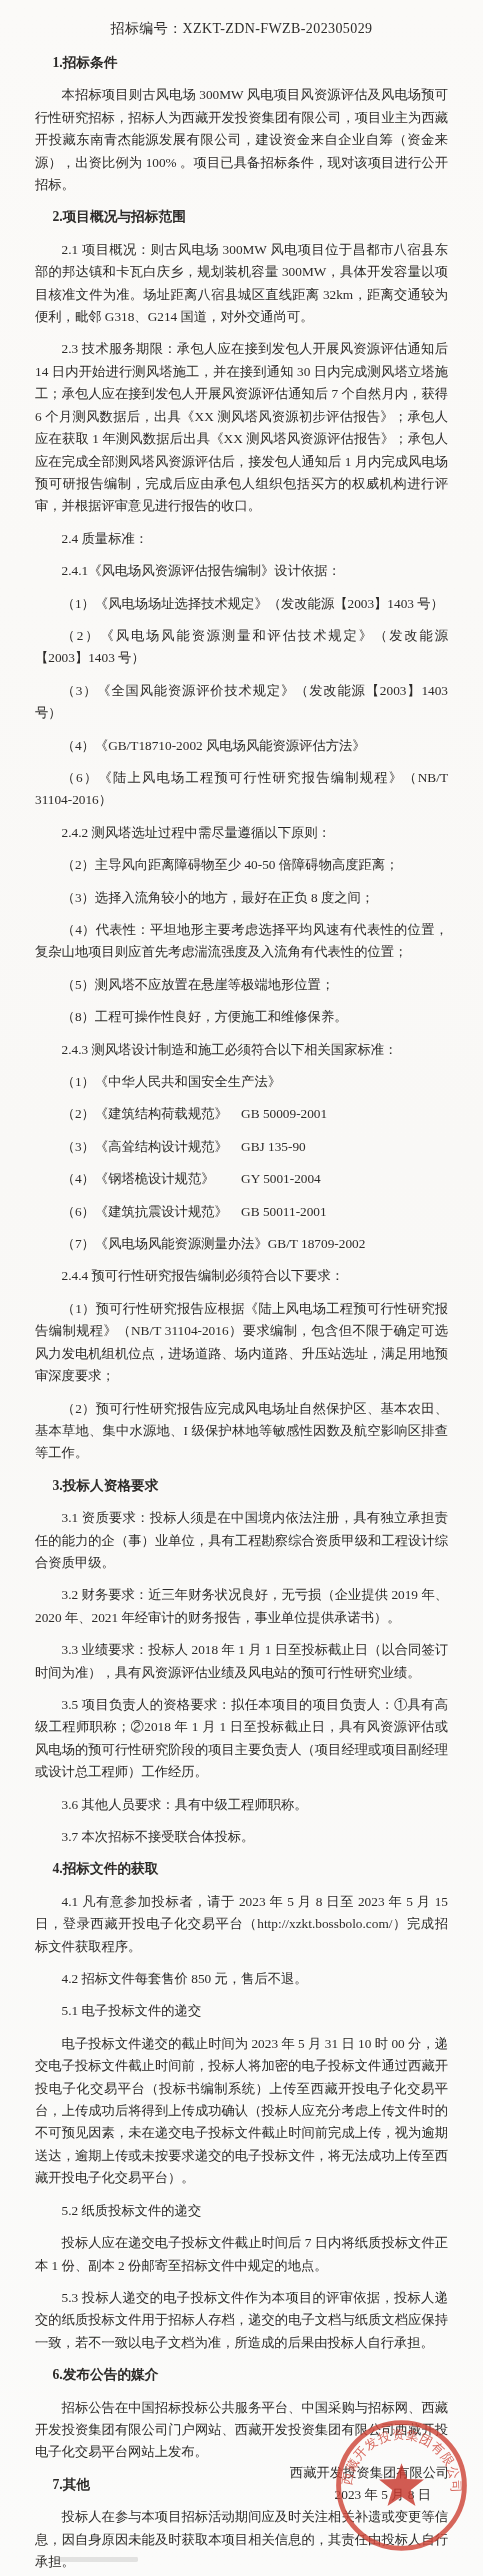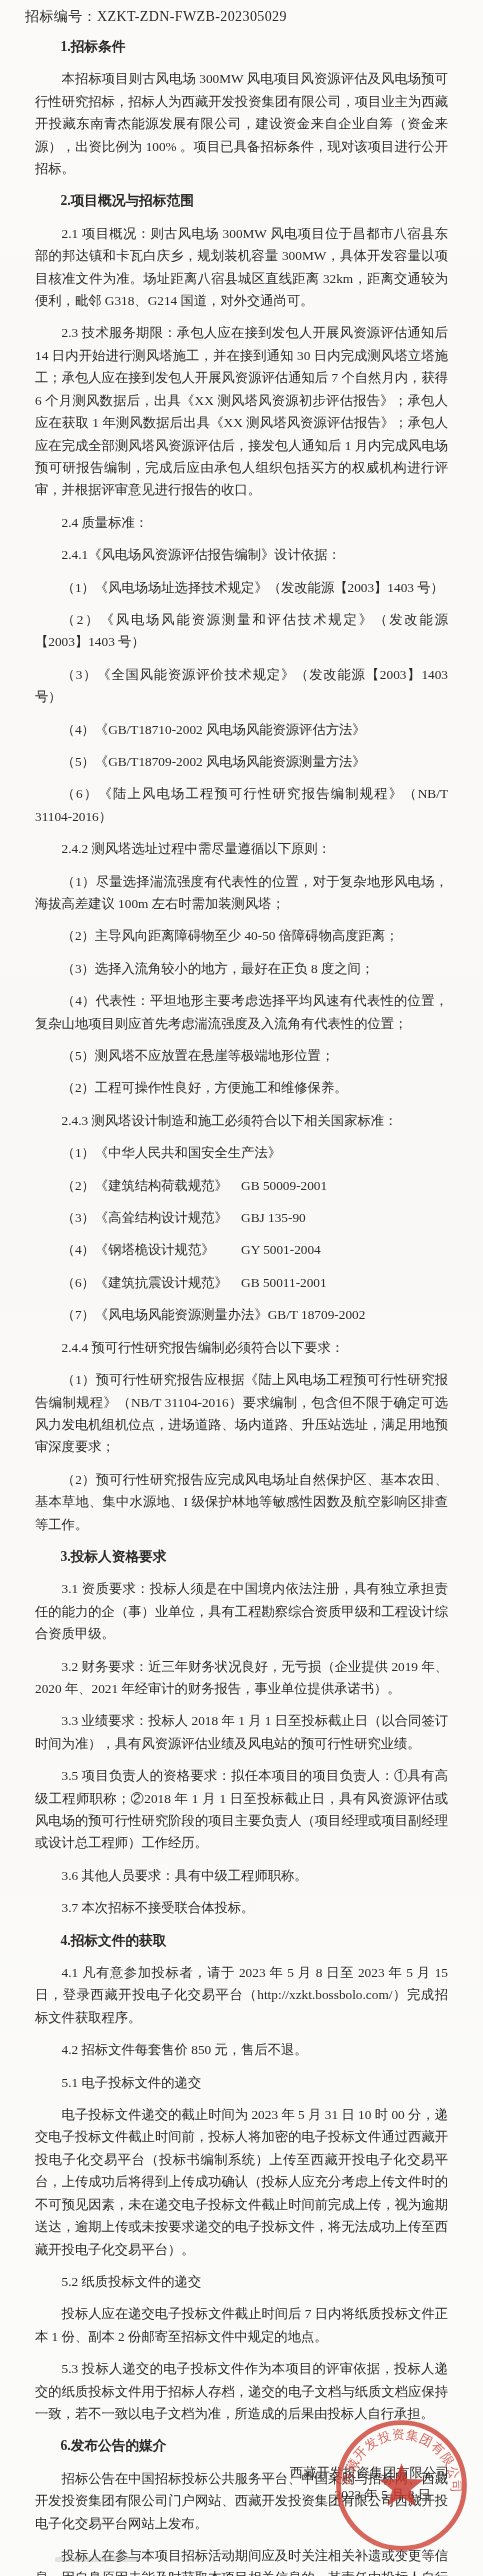--- a/index.html
+++ b/index.html
@@ -9,22 +9,22 @@
     margin:0 auto;
     box-sizing:border-box;
     padding:5.6px 25px 0 25px;
     background:linear-gradient(180deg,#fbfaf8 0%,#f9f8f6 45%,#fbfbfa 100%);
     color:#2d2b29;
     font-family:"Liberation Serif","DejaVu Serif",serif;
     font-size:13.3px;
     line-height:22.4px;
     overflow:hidden;
   }
-  .b-title{margin:0;text-align:left;font-size:14px;letter-spacing:0.4px;}
-  .b-heading{margin:8px;font-size:13.7px;font-weight:bold;text-indent:2em;line-height:22.4px;}
+  .b-title{margin:12px;text-align:center;font-size:14px;letter-spacing:0.4px;}
+  .b-heading{margin:0;font-size:13.7px;font-weight:bold;text-indent:2em;line-height:22.4px;}
   .b-para,.b-item,.b-contact{margin:10px;text-indent:2em;}
   .b-para,.b-item{text-align:justify;}
   .sig{position:absolute;top:2462px;right:28px;text-align:right;}
   .sig-company{padding-right:5.6px;}
   .sig-date{padding-right:24px;}
   .stamp{position:absolute;left:333px;top:2417px;width:137px;height:137px;pointer-events:none;}
   .stamp svg{width:100%;height:100%;}
   .artifact{
     position:absolute;left:55px;top:2557px;width:83px;height:4.9px;
     background:#8d8d8d;opacity:.22;filter:blur(0.7px);border-radius:1.4px;
@@ -41,29 +41,27 @@
       <p class="b-para">本招标项目则古风电场 300MW 风电项目风资源评估及风电场预可行性研究招标，招标人为西藏开发投资集团有限公司，项目业主为西藏开投藏东南青杰能源发展有限公司，建设资金来自企业自筹（资金来源），出资比例为 100% 。项目已具备招标条件，现对该项目进行公开招标。</p>
       <h2 class="b-heading">2.项目概况与招标范围</h2>
       <p class="b-para">2.1 项目概况：则古风电场 300MW 风电项目位于昌都市八宿县东部的邦达镇和卡瓦白庆乡，规划装机容量 300MW，具体开发容量以项目核准文件为准。场址距离八宿县城区直线距离 32km，距离交通较为便利，毗邻 G318、G214 国道，对外交通尚可。</p>
       <p class="b-para">2.3 技术服务期限：承包人应在接到发包人开展风资源评估通知后 14 日内开始进行测风塔施工，并在接到通知 30 日内完成测风塔立塔施工；承包人应在接到发包人开展风资源评估通知后 7 个自然月内，获得 6 个月测风数据后，出具《XX 测风塔风资源初步评估报告》；承包人应在获取 1 年测风数据后出具《XX 测风塔风资源评估报告》；承包人应在完成全部测风塔风资源评估后，接发包人通知后 1 月内完成风电场预可研报告编制，完成后应由承包人组织包括买方的权威机构进行评审，并根据评审意见进行报告的收口。</p>
       <p class="b-para">2.4 质量标准：</p>
       <p class="b-para">2.4.1《风电场风资源评估报告编制》设计依据：</p>
       <p class="b-item">（1）《风电场场址选择技术规定》（发改能源【2003】1403 号）</p>
       <p class="b-item">（2）《风电场风能资源测量和评估技术规定》（发改能源【2003】1403 号）</p>
       <p class="b-item">（3）《全国风能资源评价技术规定》（发改能源【2003】1403 号）</p>
       <p class="b-item">（4）《GB/T18710-2002 风电场风能资源评估方法》</p>
-      <p class="b-item">（5）《GB/T18709-2002 风电场风能资源测量方法》</p>
       <p class="b-item">（6）《陆上风电场工程预可行性研究报告编制规程》（NB/T 31104-2016）</p>
       <p class="b-para">2.4.2 测风塔选址过程中需尽量遵循以下原则：</p>
-      <p class="b-item">（1）尽量选择湍流强度有代表性的位置，对于复杂地形风电场，海拔高差建议 100m 左右时需加装测风塔；</p>
       <p class="b-item">（2）主导风向距离障碍物至少 40-50 倍障碍物高度距离；</p>
       <p class="b-item">（3）选择入流角较小的地方，最好在正负 8 度之间；</p>
       <p class="b-item">（4）代表性：平坦地形主要考虑选择平均风速有代表性的位置，复杂山地项目则应首先考虑湍流强度及入流角有代表性的位置；</p>
       <p class="b-item">（5）测风塔不应放置在悬崖等极端地形位置；</p>
-      <p class="b-item">（2）工程可操作性良好，方便施工和维修保养。</p>
+      <p class="b-item">（8）工程可操作性良好，方便施工和维修保养。</p>
       <p class="b-para">2.4.3 测风塔设计制造和施工必须符合以下相关国家标准：</p>
       <p class="b-item">（1）《中华人民共和国安全生产法》</p>
       <p class="b-item">（2）《建筑结构荷载规范》　GB 50009-2001</p>
       <p class="b-item">（3）《高耸结构设计规范》　GBJ 135-90</p>
       <p class="b-item">（4）《钢塔桅设计规范》　　GY 5001-2004</p>
       <p class="b-item">（6）《建筑抗震设计规范》　GB 50011-2001</p>
       <p class="b-item">（7）《风电场风能资源测量办法》GB/T 18709-2002</p>
       <p class="b-para">2.4.4 预可行性研究报告编制必须符合以下要求：</p>
       <p class="b-item">（1）预可行性研究报告应根据《陆上风电场工程预可行性研究报告编制规程》（NB/T 31104-2016）要求编制，包含但不限于确定可选风力发电机组机位点，进场道路、场内道路、升压站选址，满足用地预审深度要求；</p>
       <p class="b-item">（2）预可行性研究报告应完成风电场址自然保护区、基本农田、基本草地、集中水源地、I 级保护林地等敏感性因数及航空影响区排查等工作。</p>
@@ -77,20 +75,21 @@
       <h2 class="b-heading">4.招标文件的获取</h2>
       <p class="b-para">4.1 凡有意参加投标者，请于 2023 年 5 月 8 日至 2023 年 5 月 15 日，登录西藏开投电子化交易平台（http://xzkt.bossbolo.com/）完成招标文件获取程序。</p>
       <p class="b-para">4.2 招标文件每套售价 850 元，售后不退。</p>
       <p class="b-para">5.1 电子投标文件的递交</p>
       <p class="b-para">电子投标文件递交的截止时间为 2023 年 5 月 31 日 10 时 00 分，递交电子投标文件截止时间前，投标人将加密的电子投标文件通过西藏开投电子化交易平台（投标书编制系统）上传至西藏开投电子化交易平台，上传成功后将得到上传成功确认（投标人应充分考虑上传文件时的不可预见因素，未在递交电子投标文件截止时间前完成上传，视为逾期送达，逾期上传或未按要求递交的电子投标文件，将无法成功上传至西藏开投电子化交易平台）。</p>
       <p class="b-para">5.2 纸质投标文件的递交</p>
       <p class="b-para">投标人应在递交电子投标文件截止时间后 7 日内将纸质投标文件正本 1 份、副本 2 份邮寄至招标文件中规定的地点。</p>
       <p class="b-para">5.3 投标人递交的电子投标文件作为本项目的评审依据，投标人递交的纸质投标文件用于招标人存档，递交的电子文档与纸质文档应保持一致，若不一致以电子文档为准，所造成的后果由投标人自行承担。</p>
       <h2 class="b-heading">6.发布公告的媒介</h2>
       <p class="b-para">招标公告在中国招标投标公共服务平台、中国采购与招标网、西藏开发投资集团有限公司门户网站、西藏开发投资集团有限公司西藏开投电子化交易平台网站上发布。</p>
+      <h2 class="b-heading">7.其他</h2>
       <p class="b-para">投标人在参与本项目招标活动期间应及时关注相关补遗或变更等信息，因自身原因未能及时获取本项目相关信息的，其责任由投标人自行承担。</p>
       <h2 class="b-heading">8.联系方式</h2>
       <p class="b-contact">招 标 人：西藏开发投资集团有限公司</p>
       <p class="b-contact">地　　址：西藏拉萨市柳梧国际总部城 8 栋 1 单元 3 楼</p>
       <p class="b-contact">成都市双流区黄河中路二段 388 号空港总部基地 A2 座</p>
       <p class="b-contact">联 系 人：方女士</p>
       <p class="b-contact">联系电话：13843087165</p>
     </section>
 
   <div class="sig">

